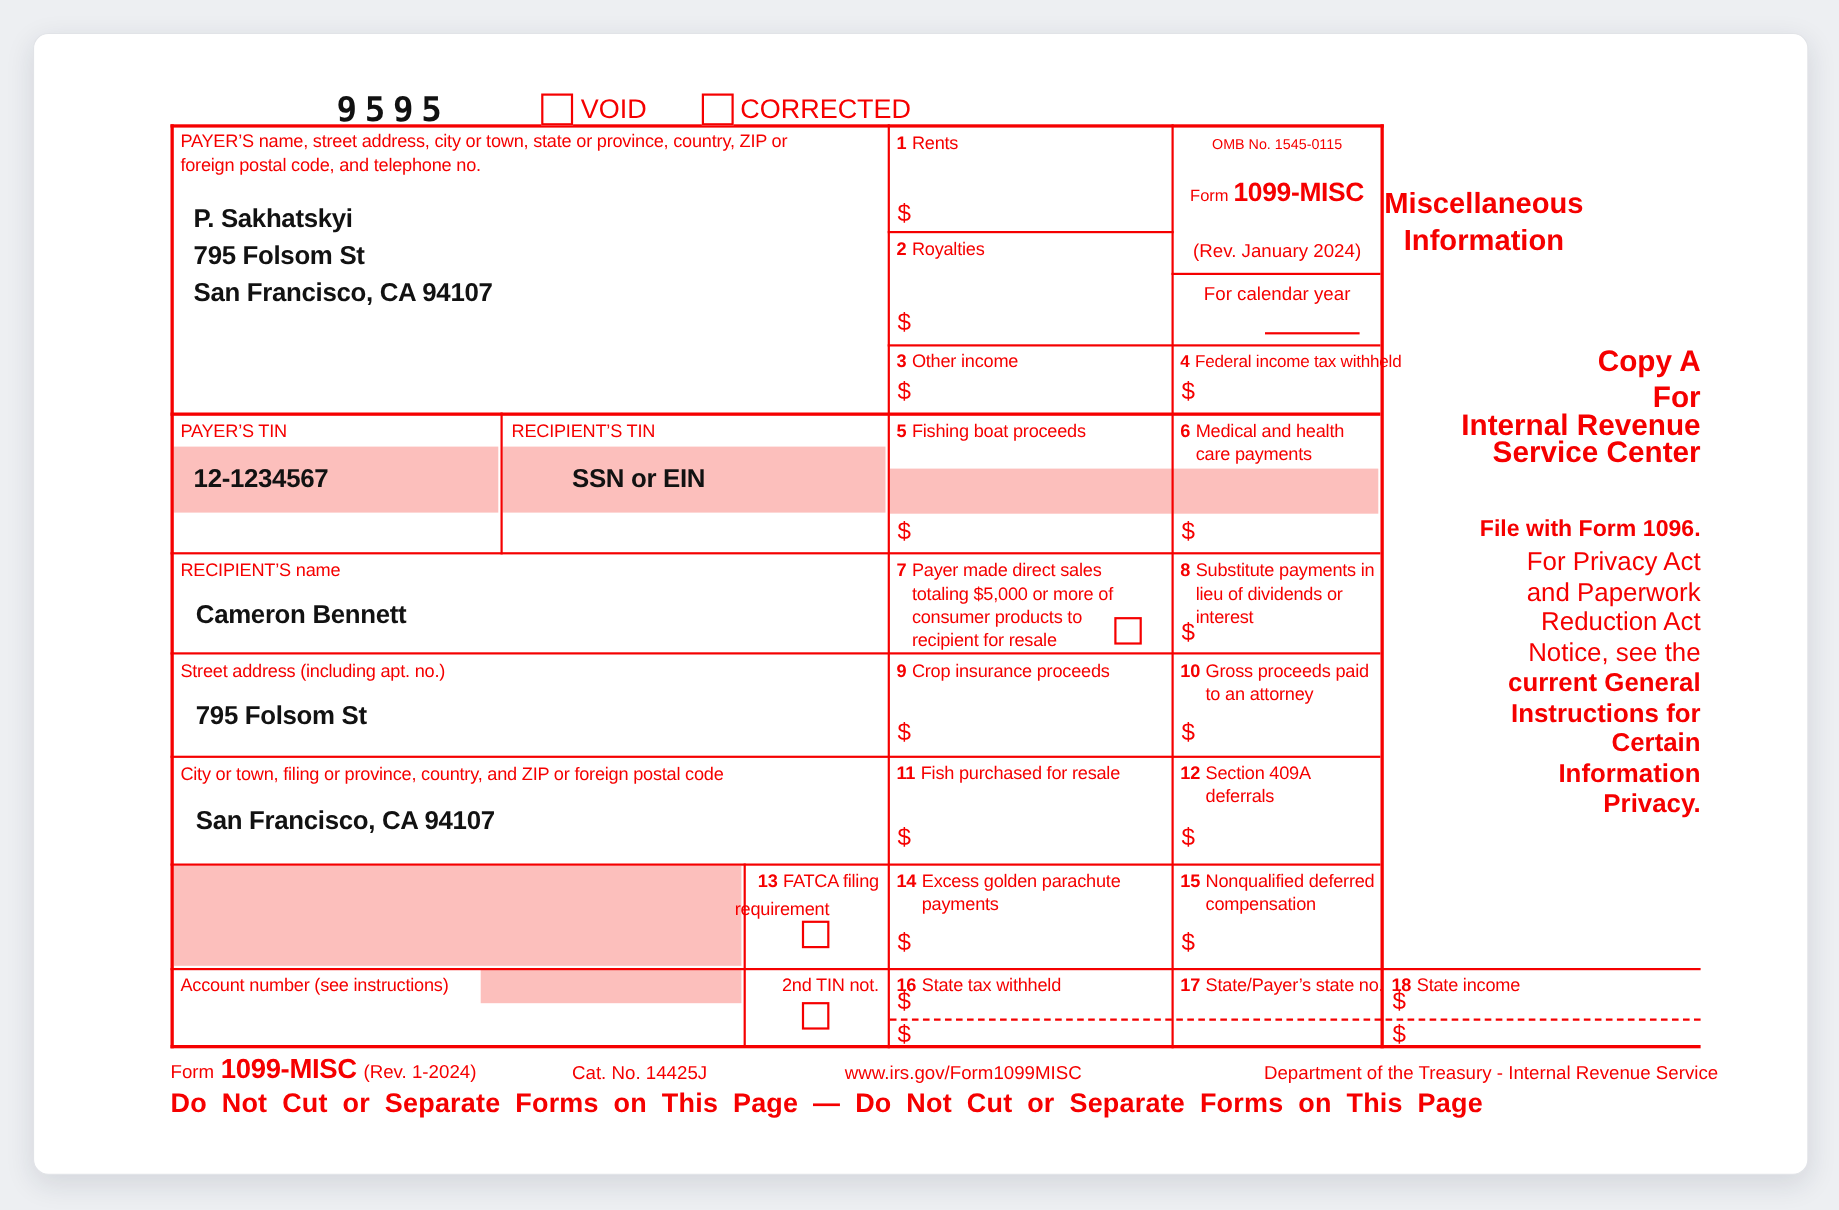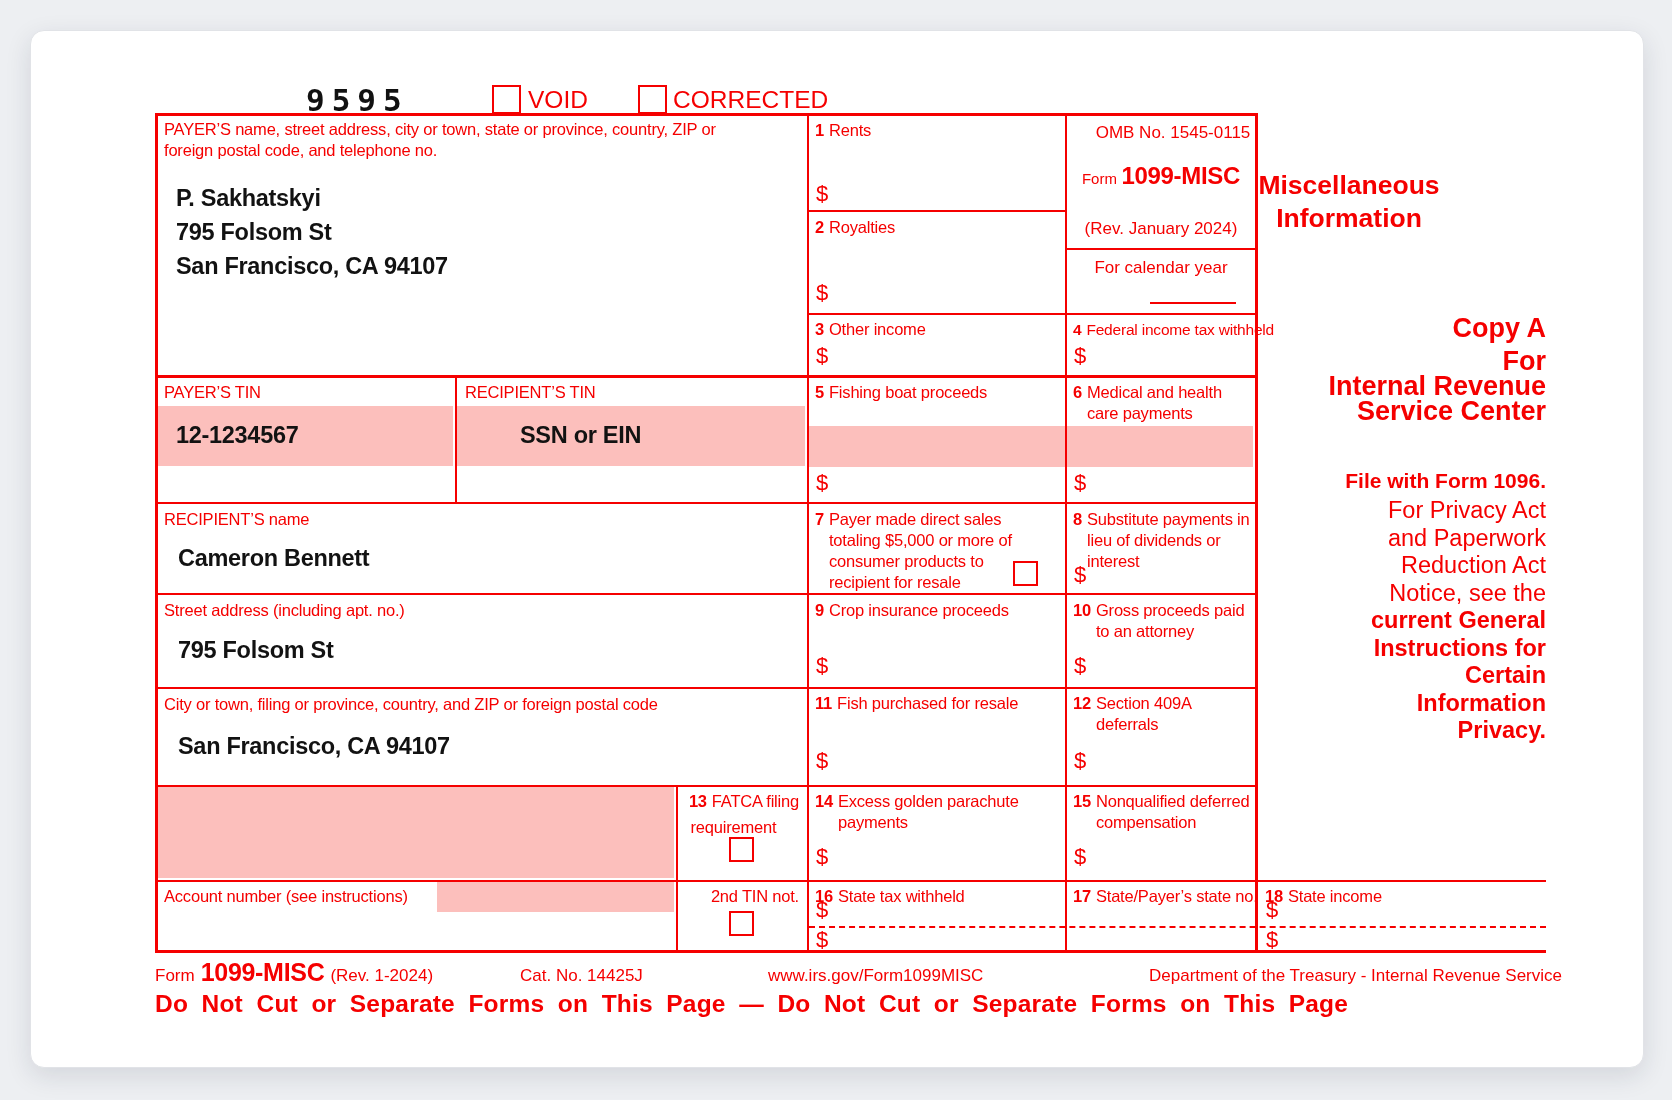--- a/index.html
+++ b/index.html
@@ -93,21 +93,21 @@
 <div class="lab" style="left:164px;top:509px;">RECIPIENT’S name</div>
 <div class="val" style="left:178px;top:545px;">Cameron Bennett</div>
 <div class="lab" style="left:164px;top:600px;">Street address (including apt. no.)</div>
 <div class="val" style="left:178px;top:637px;">795 Folsom St</div>
 <div class="lab" style="left:164px;top:694px;">City or town, filing or province, country, and ZIP or foreign postal code</div>
 <div class="val" style="left:178px;top:733px;">San Francisco, CA 94107</div>
 
 <div class="blab" style="left:668px;top:791px;width:131px;justify-content:flex-end;text-align:right;flex-wrap:wrap;">
   <span class="n">13</span>
   <span>FATCA filing</span>
-  <span style="width:100%;text-align:center;">requirement</span>
+  <span style="width:100%;text-align:left;">requirement</span>
 </div>
 <div class="chk" style="left:729px;top:837px;width:21px;height:21px;"></div>
 <div class="lab" style="left:164px;top:886px;">Account number (see instructions)</div>
 <div class="lab" style="left:668px;top:886px;width:131px;text-align:right;">2nd TIN not.</div>
 <div class="chk" style="left:729px;top:911px;width:21px;height:21px;"></div>
 
 <div class="blab" style="left:815px;top:120px;width:240px;">
   <span class="n">1</span>
   <span>Rents</span>
 </div>
@@ -155,21 +155,21 @@
 </div>
 <div class="dol" style="left:816px;top:844px;">$</div>
 
 <div class="blab nw" style="left:815px;top:886px;">
   <span class="n">16</span>
   <span>State tax withheld</span>
 </div>
 <div class="dol" style="left:816px;top:897px;">$</div>
 <div class="dol" style="left:816px;top:927px;">$</div>
 
-<div class="ombc" style="top:123px;font-size:17px;padding-left:12px;">OMB No. 1545-0115</div>
+<div class="ombc" style="top:123px;font-size:13px;">OMB No. 1545-0115</div>
 <div class="ombc" style="top:162px;">
   <span style="font-size:15px;">Form</span>
   <span style="font-size:24px;font-weight:700;letter-spacing:-0.3px;">1099-MISC</span>
 </div>
 <div class="ombc" style="top:219px;font-size:17px;">(Rev. January 2024)</div>
 <div class="ombc" style="top:258px;font-size:17px;">For calendar year</div>
 
 <div class="blab nw" style="left:1073px;top:319px;font-size:15.5px;">
   <span class="n">4</span>
   <span>Federal income tax withheld</span>

